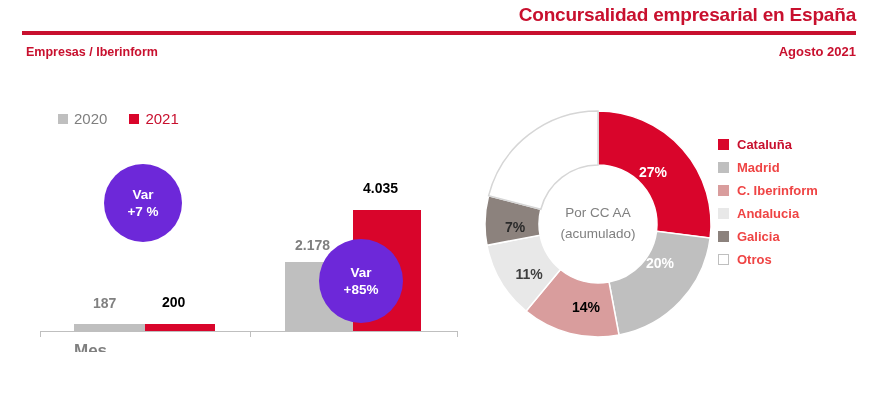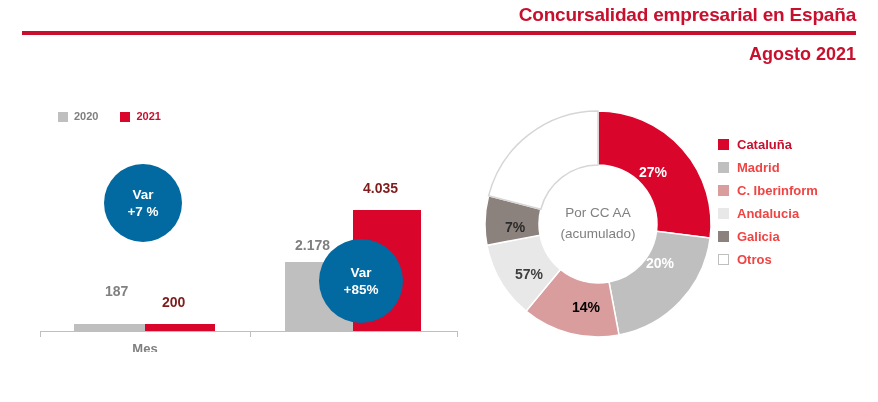--- a/index.html
+++ b/index.html
@@ -45,21 +45,21 @@
     top: 45px;
     font-size: 12.5px;
     font-weight: bold;
     color: #C8102E;
     white-space: nowrap;
   }
   .subtitle-right {
     position: absolute;
     right: 22px;
     top: 44px;
-    font-size: 18px;
+    font-size: 13px;
     font-weight: bold;
     color: #C8102E;
     white-space: nowrap;
   }
   .rule-bottom {
     position: absolute;
     left: 30px;
     top: 380px;
     width: 815px;
     height: 4px;
@@ -86,22 +86,22 @@
     display: flex;
     align-items: center;
     gap: 6px;
   }
   .legend-swatch {
     width: 10px;
     height: 10px;
     display: inline-block;
   }
   .legend-text {
-    font-size: 11px;
-    font-weight: bold;
+    font-size: 15px;
+    font-weight: normal;
     color: #7F7F7F;
     line-height: 1;
   }
   .legend-text.red { color: #C8102E; }
 
   .axis-line {
     position: absolute;
     left: 40px;
     top: 236px;
     width: 417px;
@@ -129,36 +129,35 @@
     height: 210px;
   }
 
   .bar-value {
     position: absolute;
     font-size: 14px;
     font-weight: bold;
     white-space: nowrap;
   }
   .bar-value.gray { color: #808080; }
-  .bar-value.red  { color: #7f1d1d; }
+  .bar-value.red  { color: #000000; }
 
   .cat-label {
     position: absolute;
     top: 246px;
-    font-size: 13px;
+    font-size: 17px;
     font-weight: bold;
     color: #7F7F7F;
-    text-align: center;
     white-space: nowrap;
   }
 
   .bubble {
     position: absolute;
     border-radius: 50%;
-    background: #0369a1;
+    background: #6d28d9;
     color: #ffffff;
     display: flex;
     flex-direction: column;
     align-items: center;
     justify-content: center;
     font-weight: bold;
     line-height: 1.28;
   }
   .bubble .b1 { font-size: 13.5px; }
   .bubble .b2 { font-size: 13.5px; }
@@ -228,20 +227,21 @@
   }
   .dlegend-text.red { color: #C8102E; }
 </style>
 </head>
 <body>
 
 <div id="slide">
 
   <div class="title">Concursalidad empresarial en España</div>
   <div class="rule-top"></div>
+  <div class="subtitle-left">Empresas / Iberinform</div>
   <div class="subtitle-right">Agosto 2021</div>
 
   <div class="barchart">
 
     <div class="bar-legend">
       <div class="legend-entry">
         <span class="legend-swatch" style="background:#BFBFBF"></span>
         <span class="legend-text">2020</span>
       </div>
       <div class="legend-entry">
@@ -252,21 +252,21 @@
 
     <div class="axis-line"></div>
     <div class="axis-tick" style="left:40px"></div>
     <div class="axis-tick" style="left:250px"></div>
     <div class="axis-tick" style="left:457px"></div>
 
     <div class="bar-group" style="left:74px; width:142px;">
       <div class="bar gray" style="left:0px;  width:71px; height:7px;"></div>
       <div class="bar red" style="left:71px; width:70px; height:7px;"></div>
     </div>
-    <div class="bar-value gray" style="left:93px; top:188px;margin-left:12px;">187</div>
+    <div class="bar-value gray" style="left:93px; top:200px;">187</div>
     <div class="bar-value red" style="left:162px; top:199px;">200</div>
     <div class="cat-label" style="left:74px; width:142px;">Mes</div>
 
     <div class="bar-group" style="left:285px; width:136px;">
       <div class="bar gray" style="left:0px;  width:68px; height:69px;"></div>
       <div class="bar red" style="left:68px; width:68px; height:121px;"></div>
     </div>
     <div class="bar-value gray" style="left:295px; top:142px;">2.178</div>
     <div class="bar-value red" style="left:363px; top:85px;">4.035</div>
 
@@ -299,21 +299,21 @@
     </svg>
 
     <div class="donut-center">
       <div>Por CC AA</div>
       <div>(acumulado)</div>
     </div>
 
     <div class="slice-label" style="left:171px; top:64px;  color:#ffffff;">27%</div>
     <div class="slice-label" style="left:178px; top:155px; color:#ffffff;">20%</div>
     <div class="slice-label" style="left:104px; top:199px; color:#000000;">14%</div>
-    <div class="slice-label" style="left:47px;  top:166px; color:#3F3F3F;">57%</div>
+    <div class="slice-label" style="left:47px;  top:166px; color:#3F3F3F;">11%</div>
     <div class="slice-label" style="left:33px;  top:119px; color:#2B2B2B;">7%</div>
   </div>
 
   <div class="donut-legend">
     <div class="dlegend-entry">
       <span class="dlegend-swatch" style="background:#D9052B"></span>
       <span class="dlegend-text red">Cataluña</span>
     </div>
     <div class="dlegend-entry">
       <span class="dlegend-swatch" style="background:#BFBFBF"></span>

